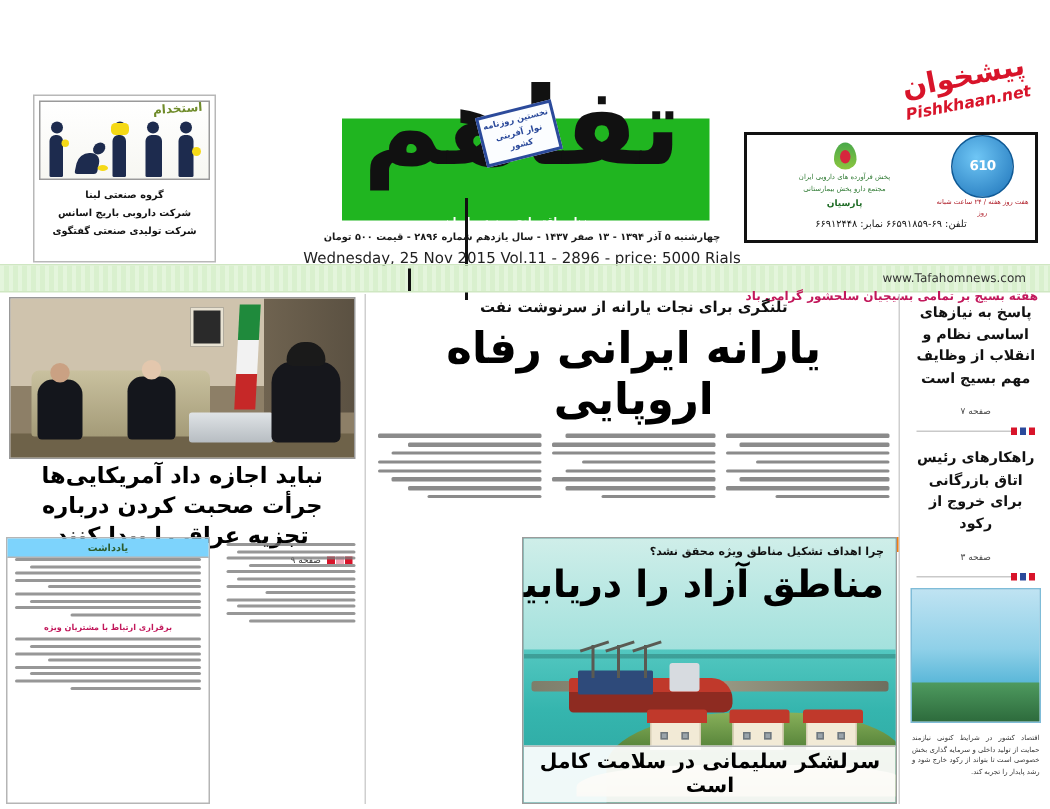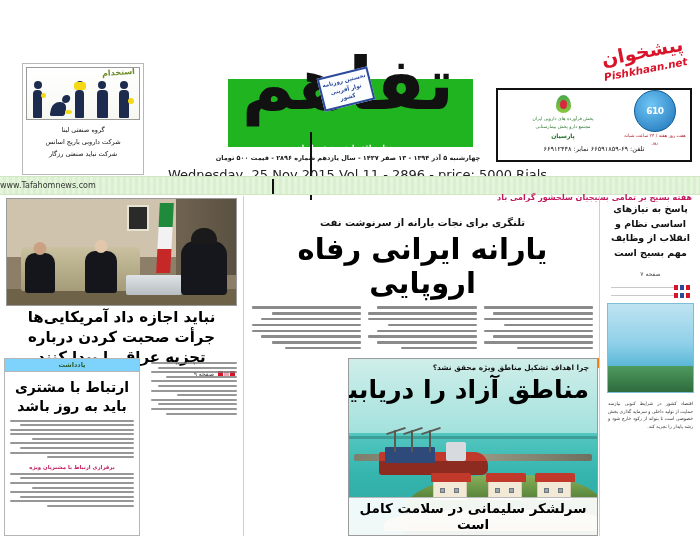--- a/index.html
+++ b/index.html
@@ -53,21 +53,21 @@
   }
   .w-body { width: 9px; height: 28px; border-radius: 4px 4px 1px 1px; }
   .w-head { position: absolute; width: 8px; height: 8px; border-radius: 50%; background: #1d2b4e; left: 0.5px; }
   .w-bend { width: 15px; height: 14px; border-radius: 7px 7px 2px 2px; transform: skewX(-12deg); }
   .spark { position: absolute; background: #f5d916; border-radius: 50%; }
   .ad-left-lines {
     margin-top: 4px;
     text-align: center;
   }
   .ad-left-lines div {
-    font-size: 6.5px; font-weight: normal; color: #111;
+    font-size: 6.5px; font-weight: bold; color: #111;
     line-height: 1.85;
     white-space: nowrap;
     direction: rtl;
   }
 
   
   .logo-wrap {
     position: absolute; left: 168px; top: 36px; width: 360px; height: 140px;
   }
   .logo-green {
@@ -110,21 +110,21 @@
   }
   .logo-dates {
     position: absolute; left: 0; top: 118px; width: 360px; text-align: center;
   }
   .date-fa {
     font-size: 6.5px; color: #1a1a1a; direction: rtl; font-weight: bold;
     white-space: nowrap;
   }
   .date-en {
     margin-top: 5px;
-    font-size: 13px; color: #222; direction: ltr;
+    font-size: 10px; color: #222; direction: ltr;
     white-space: nowrap;
   }
   .stem {
     position: absolute; left: 142px; top: 96px;
     width: 2px; height: 68px; background: #111;
   }
 
   
   .pishkhaan {
     position: absolute; right: 7px; top: 42px;
@@ -195,33 +195,33 @@
     border-bottom: 1px solid #cfe7c2;
     display: flex; align-items: center;
   }
   .ribbon-slogan {
     position: absolute; right: 8px;
     font-size: 8px; font-weight: bold; color: #c2185b; direction: rtl;
     white-space: nowrap;
     margin-top: 24px;
   }
   .ribbon-url {
-    position: absolute; left: 0; right: 5px; text-align: left;
+    position: absolute; left: 0; right: 16px; text-align: right;
     font-size: 8px; color: #333; direction: ltr;
   }
   .ribbon-tick {
     position: absolute; left: 272px; top: 2px;
     width: 2px; height: 15px; background: #111;
   }
 
   
   .content { position: absolute; left: 0; top: 196px; width: 700px; height: 343px; }
 
   .col-right { position: absolute; right: 0; top: 0; width: 99px; height: 343px; padding: 2px 4px 0 4px; }
-  .col-mid   { position: absolute; right: 101px; top: 17px; width: 353px; height: 262px; }
+  .col-mid   { position: absolute; right: 101px; top: 0; width: 353px; height: 262px; }
   .col-left  { position: absolute; left: 0; top: 0; width: 243px; height: 343px; }
 
   .vrule { position: absolute; top: 0; width: 1px; height: 340px; background: #cfcfcf; }
 
   
   .teaser { direction: rtl; text-align: center; padding: 4px 2px 2px; }
   .teaser-title {
     font-size: 9.5px; font-weight: bold; color: #111; line-height: 1.55;
   }
   .teaser-sep {
@@ -480,21 +480,21 @@
             </div>
           <div class="worker w-body" style="left:92px; width:10px;">
               <span class="w-head" style="top:-9px;"></span>
             </div>
           <div class="spark" style="left:101px; bottom:14px; width:6px; height:6px;"></div>
         </div>
       </div>
       <div class="ad-left-lines">
         <div>گروه صنعتی لبنا</div>
         <div>شرکت داروبی باریج اسانس</div>
-        <div>شرکت نباید صنعتی رزگار</div>
+        <div>شرکت تولیدی صنعتی گفتگوی</div>
       </div>
     </div>
 
     <div class="logo-wrap">
       <div class="logo-green"></div>
       <div class="logo-script">
         <span>تفاهم</span>
       </div>
       <div class="logo-stamp">
         <span>نخستین روزنامه نوار آفرینی کشور</span>
@@ -544,20 +544,24 @@
     <div class="vrule" style="right:100px;"></div>
     <div class="vrule" style="left:243px;"></div>
 
     <div class="col-right">
       <div class="teaser">
         <div class="teaser-title">پاسخ به نیازهای اساسی نظام و انقلاب از وظایف مهم بسیج است</div>
         <div class="pagebadge">صفحه ۷</div>
       </div>
       <div class="teaser-sep"></div>
 
+      <div class="teaser">
+        <div class="teaser-title">راهکارهای رئیس اتاق بازرگانی برای خروج از رکود</div>
+        <div class="pagebadge">صفحه ۳</div>
+      </div>
       <div class="teaser-sep"></div>
 
       <div class="rail-photo"></div>
       <div class="rail-text">اقتصاد کشور در شرایط کنونی نیازمند حمایت از تولید داخلی و سرمایه گذاری بخش خصوصی است تا بتواند از رکود خارج شود و رشد پایدار را تجربه کند.</div>
     </div>
 
     <div class="col-mid">
       <div class="kicker">تلنگری برای نجات یارانه از سرنوشت نفت</div>
       <div class="lead-headline">یارانه ایرانی رفاه اروپایی</div>
       <div class="lead-body">
@@ -615,21 +619,20 @@
       </div>
 
       <div class="photo-headline">نباید اجازه داد آمریکایی‌ها جرأت صحبت کردن درباره تجزیه عراق را پیدا کنند</div>
       <div class="photo-footer">
         <span class="flagdots"></span>
         <span class="pg">صفحه ۹</span>
       </div>
 
       <div class="editorial">
         <div class="editorial-tab">یادداشت</div>
-        <div class="editorial-title">ارتباط با مشتری باید به روز باشد</div>
         <div class="editorial-body">
           <div class="faux-line tiny s1"></div>
             <div class="faux-line tiny s2"></div>
             <div class="faux-line tiny s1"></div>
           <div class="faux-line tiny s1"></div>
             <div class="faux-line tiny s3"></div>
             <div class="faux-line tiny s1"></div>
           <div class="faux-line tiny s2"></div>
             <div class="faux-line tiny s1"></div>
             <div class="faux-line tiny s4"></div>

